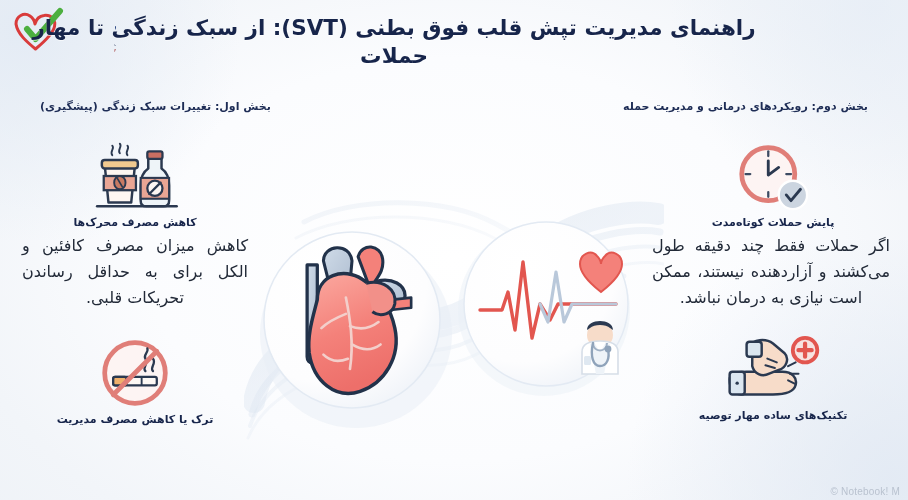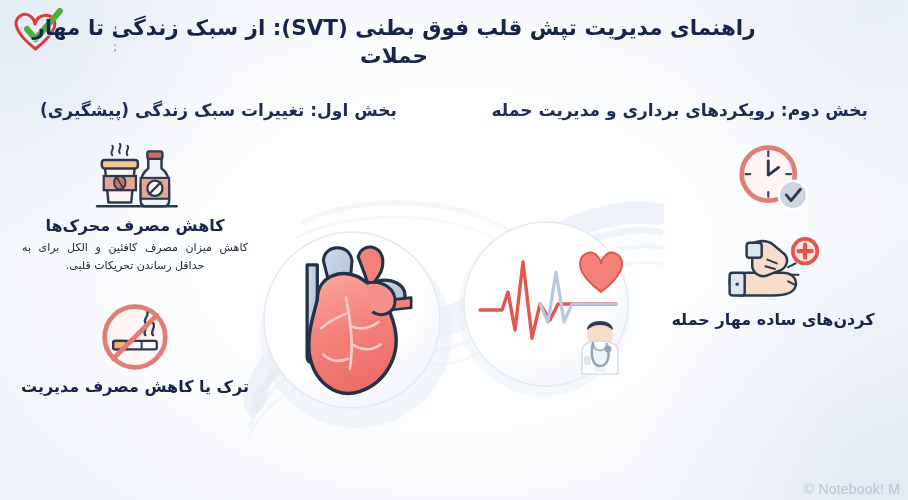--- a/index.html
+++ b/index.html
@@ -29,50 +29,50 @@
     color:#17254b;
     font-size:21.5px;font-weight:bold;letter-spacing:0;
     line-height:1.32;
     padding:0 132px 0 12px;
     text-shadow:0 1px 0 rgba(255,255,255,.6);
   }
 
   
   .sec-head{
     position:absolute;top:100px;
-    color:#1d2c55;font-size:17px;font-weight:bold;
+    color:#1d2c55;font-size:11px;font-weight:bold;
   }
   .sec-head.right{right:40px;}
   .sec-head.left{left:40px;}
 
   
   .col{position:absolute;top:140px;width:250px;}
   .col.right{right:10px;text-align:right;}
   .col.left{left:10px;text-align:right;}
 
   .item{position:relative;margin-bottom:16px;}
   .item .ico{height:72px;display:flex;align-items:center;justify-content:center;margin-bottom:4px;}
   .item h3{
-    margin:0 0 4px 0;color:#17254b;font-size:16px;font-weight:bold;text-align:center;
+    margin:0 0 4px 0;color:#17254b;font-size:11px;font-weight:bold;text-align:center;
   }
   .item p{
-    margin:0;color:#222a38;font-size:11px;line-height:1.62;
+    margin:0;color:#222a38;font-size:16px;line-height:1.62;
     text-align:justify;text-align-last:center;
     padding:0 12px;
   }
   .col.right .item p{padding:0 8px 0 4px;}
 
   
   .center-art{position:absolute;left:50%;top:152px;transform:translateX(-50%);
     width:420px;height:300px;}
 
   
   .watermark{
     position:absolute;right:8px;bottom:3px;
-    color:#b9c2cf;font-size:14px;letter-spacing:.2px;
+    color:#b9c2cf;font-size:10px;letter-spacing:.2px;
     font-family:"Liberation Sans",sans-serif;direction:ltr;
   }
 </style>
 </head>
 <body>
 
 <div id="stage">
 
   <div class="corner-tint-l"></div>
   <div class="corner-tint-tr"></div>
@@ -84,21 +84,21 @@
       <path d="M38 46 L55 66 L104 10" fill="none" stroke="#4caf3f" stroke-width="12" stroke-linecap="round" stroke-linejoin="round"></path>
       <text x="212" y="44" text-anchor="end" font-size="30" font-weight="bold" fill="#1d3a7a" font-family="DejaVu Sans, sans-serif" direction="rtl">سلامت اول</text>
       <text x="212" y="62" text-anchor="end" font-size="9" fill="#3b4a6b" font-family="DejaVu Sans, sans-serif" direction="rtl">مرکز ارائه خدمات</text>
       <text x="212" y="77" text-anchor="end" font-size="9" fill="#3b4a6b" font-family="DejaVu Sans, sans-serif" direction="rtl">مراقبت‌های بالینی در منزل</text>
       <text x="212" y="92" text-anchor="end" font-size="8.5" fill="#9b2f2f" font-family="DejaVu Sans, sans-serif" direction="rtl">به شماره بهره‌برداری ۳۰۴۸۸۸۶۰</text>
     </svg>
   </div>
 
   <div class="title">راهنمای مدیریت تپش قلب فوق بطنی (SVT): از سبک زندگی تا مهار حملات</div>
 
-  <div class="sec-head right">بخش دوم: رویکردهای برداری و مدیریت حمله</div>
+  <div class="sec-head right">بخش دوم: رویکردهای درمانی و مدیریت حمله</div>
   <div class="sec-head left">بخش اول: تغییرات سبک زندگی (پیشگیری)</div>
 
   <div class="center-art">
     <svg viewBox="0 0 420 300" width="420" height="300">
       <defs>
         <radialGradient id="discG" cx="35%" cy="28%" r="82%">
           <stop offset="0%" stop-color="#ffffff"></stop>
           <stop offset="70%" stop-color="#fdfdfe"></stop>
           <stop offset="100%" stop-color="#eef2f8"></stop>
         </radialGradient>
@@ -192,20 +192,22 @@
             <line x1="40" y1="12" x2="40" y2="17"></line>
             <line x1="40" y1="55" x2="40" y2="60"></line>
             <line x1="16" y1="36" x2="21" y2="36"></line>
             <line x1="59" y1="36" x2="64" y2="36"></line>
           </g>
           <path d="M40 22 L40 37 L51 29" fill="none" stroke="#2b3950" stroke-width="3" stroke-linecap="round" stroke-linejoin="round"></path>
           <circle cx="66" cy="58" r="15" fill="#ccd5e0" stroke="#ffffff" stroke-width="2.5"></circle>
           <path d="M59 58 L64 64 L74 52" fill="none" stroke="#2b3950" stroke-width="3" stroke-linecap="round" stroke-linejoin="round"></path>
         </svg>
       </div>
+      <h3>پایش حملات کوتاه‌مدت</h3>
+      <p>اگر حملات فقط چند دقیقه طول می‌کشند و آزاردهنده نیستند، ممکن است نیازی به درمان نباشد.</p>
     </div>
 
     <div class="item" style="margin-top:22px;">
       <div class="ico">
         <svg viewBox="0 0 104 70" width="104" height="66">
 
           <path d="M6 46 C6 40, 14 38, 24 38 L62 38 C72 38, 78 44, 76 52 C74 60, 62 62, 52 62 L18 62 C10 62, 6 56, 6 46 Z" fill="#f7dcc9" stroke="#2b3950" stroke-width="2.6" stroke-linejoin="round"></path>
           <rect x="6" y="38" width="16" height="24" rx="3" fill="#dbe6f0" stroke="#2b3950" stroke-width="2.6"></rect>
           <circle cx="14" cy="50" r="1.8" fill="#2b3950"></circle>
 
@@ -220,21 +222,21 @@
           <g stroke="#2b3950" stroke-width="2.2" stroke-linecap="round">
             <line x1="68" y1="32" x2="76" y2="28"></line>
             <line x1="70" y1="40" x2="79" y2="40"></line>
             <line x1="68" y1="47" x2="76" y2="51"></line>
           </g>
 
           <circle cx="86" cy="15" r="13" fill="#f7e3e1" stroke="#e2564f" stroke-width="4"></circle>
           <path d="M86 8 L86 22 M79 15 L93 15" stroke="#e2564f" stroke-width="4.5" stroke-linecap="round"></path>
         </svg>
       </div>
-      <h3>کردن‌های ساده مهار حمله</h3>
+      <h3>تکنیک‌های ساده مهار توصیه</h3>
     </div>
   </div>
 
   <div class="col left">
 
     <div class="item">
       <div class="ico">
         <svg viewBox="0 0 104 76" width="104" height="72">
 
           <g fill="none" stroke="#2b3950" stroke-width="2" stroke-linecap="round">

